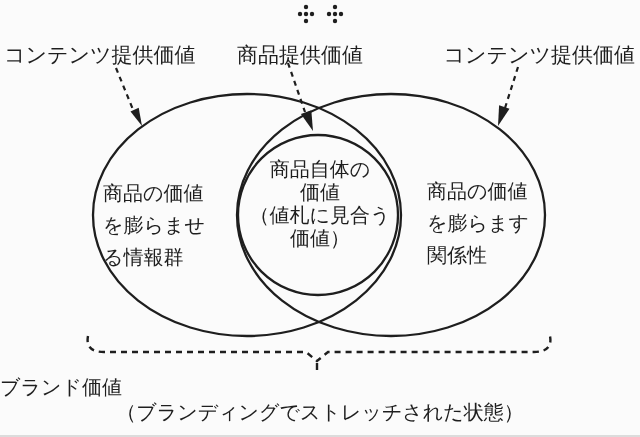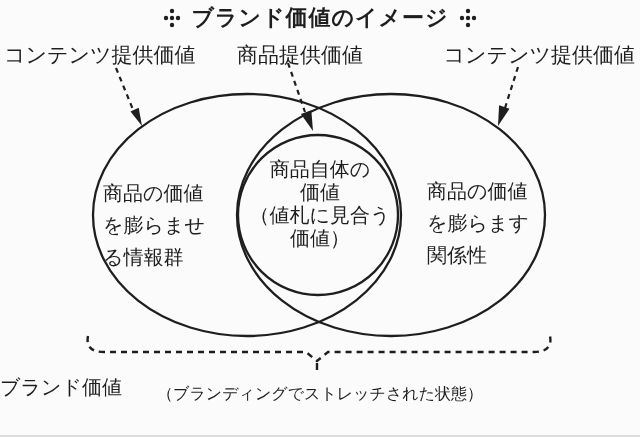--- a/index.html
+++ b/index.html
@@ -27,21 +27,21 @@
   .toplabel.left   { left:4px; }
   .toplabel.center { left:237px; }
   .toplabel.right  { right:5px; }
 
   .venn-text { position:absolute; font-size:20px; line-height:32px; white-space:pre-line; font-weight:500; }
   .venn-text.leftcell  { left:103px; top:177px; }
   .venn-text.rightcell { left:427px; top:175px; }
   .venn-text.centercell{ left:320px; top:158px; text-align:center; transform:translateX(-50%); line-height:23px; }
 
   .footer1 { position:absolute; top:374px; left:0; width:100%; text-align:left; font-size:20px; font-weight:500; }
-  .footer2 { position:absolute; top:384px; left:0; width:100%; text-align:center; font-size:16px; font-weight:500; }
+  .footer2 { position:absolute; top:399px; left:0; width:100%; text-align:center; font-size:20px; font-weight:500; }
 
   .bottom-line { position:absolute; left:0; bottom:0; width:100%; height:2px; background:#dcdcdc; }
 </style>
 </head>
 <body>
 
 <div class="stage">
 
   <svg class="diagram" width="640" height="437" viewBox="0 0 640 437">
 
@@ -69,21 +69,20 @@
   </svg>
 
   <div class="title-row">
     <svg width="20" height="22" viewBox="0 0 20 22">
       <circle class="dot" cx="10" cy="4" r="2.2"></circle>
       <circle class="dot" cx="4" cy="11" r="2.2"></circle>
       <circle class="dot" cx="10" cy="11" r="2.2"></circle>
       <circle class="dot" cx="16" cy="11" r="2.2"></circle>
       <circle class="dot" cx="10" cy="18" r="2.2"></circle>
     </svg>
-    <div class="title">ブランド価値のイメージ</div>
     <svg width="20" height="22" viewBox="0 0 20 22">
       <circle class="dot" cx="10" cy="4" r="2.2"></circle>
       <circle class="dot" cx="4" cy="11" r="2.2"></circle>
       <circle class="dot" cx="10" cy="11" r="2.2"></circle>
       <circle class="dot" cx="16" cy="11" r="2.2"></circle>
       <circle class="dot" cx="10" cy="18" r="2.2"></circle>
     </svg>
   </div>
 
   <div class="toplabel left">コンテンツ提供価値</div>

